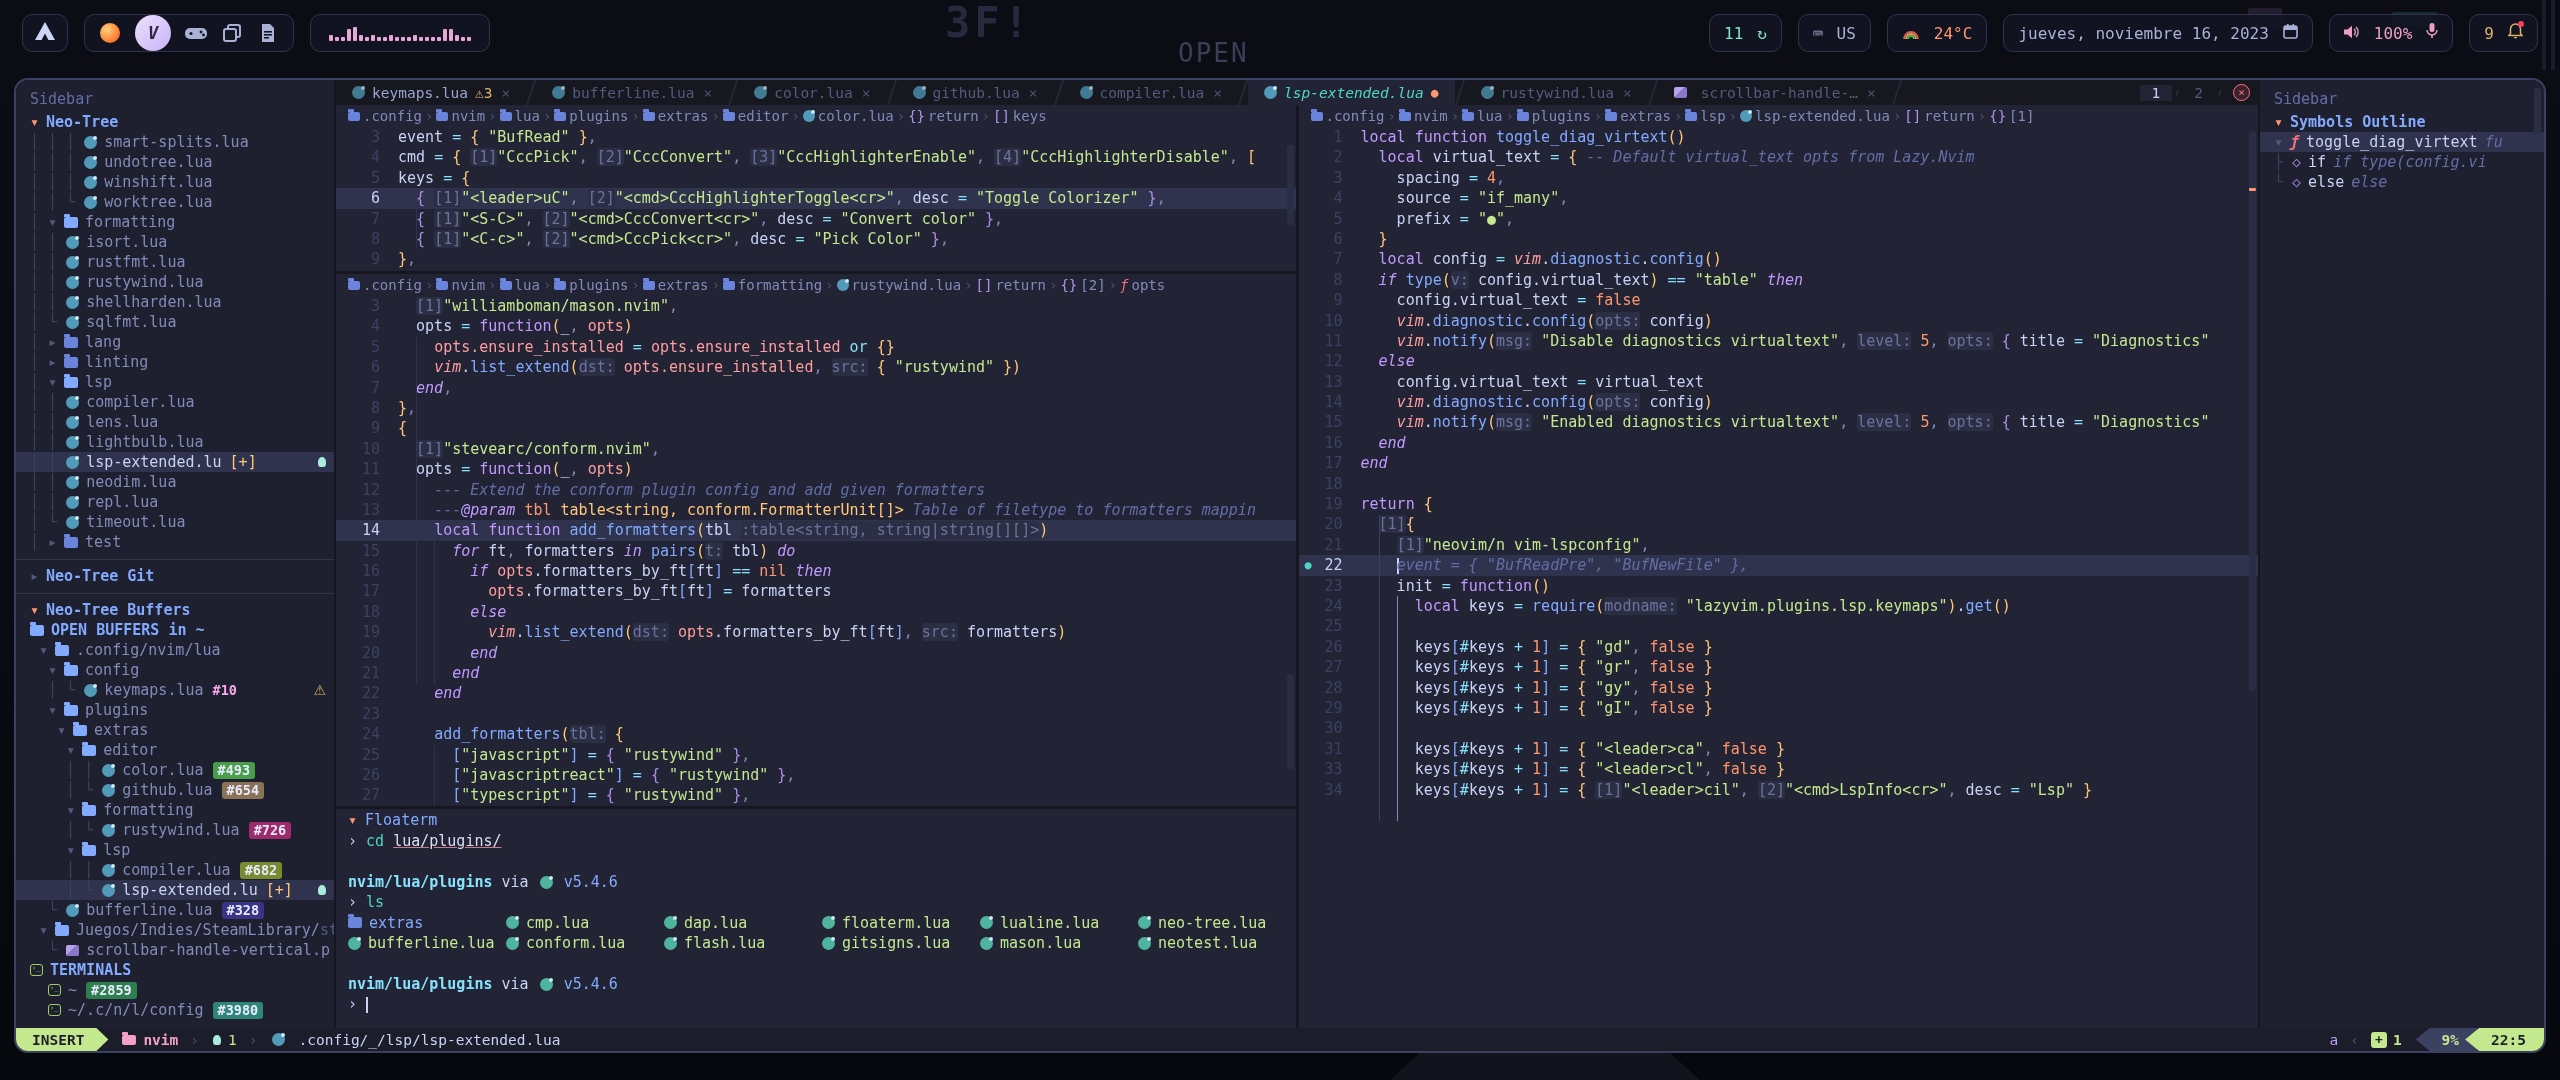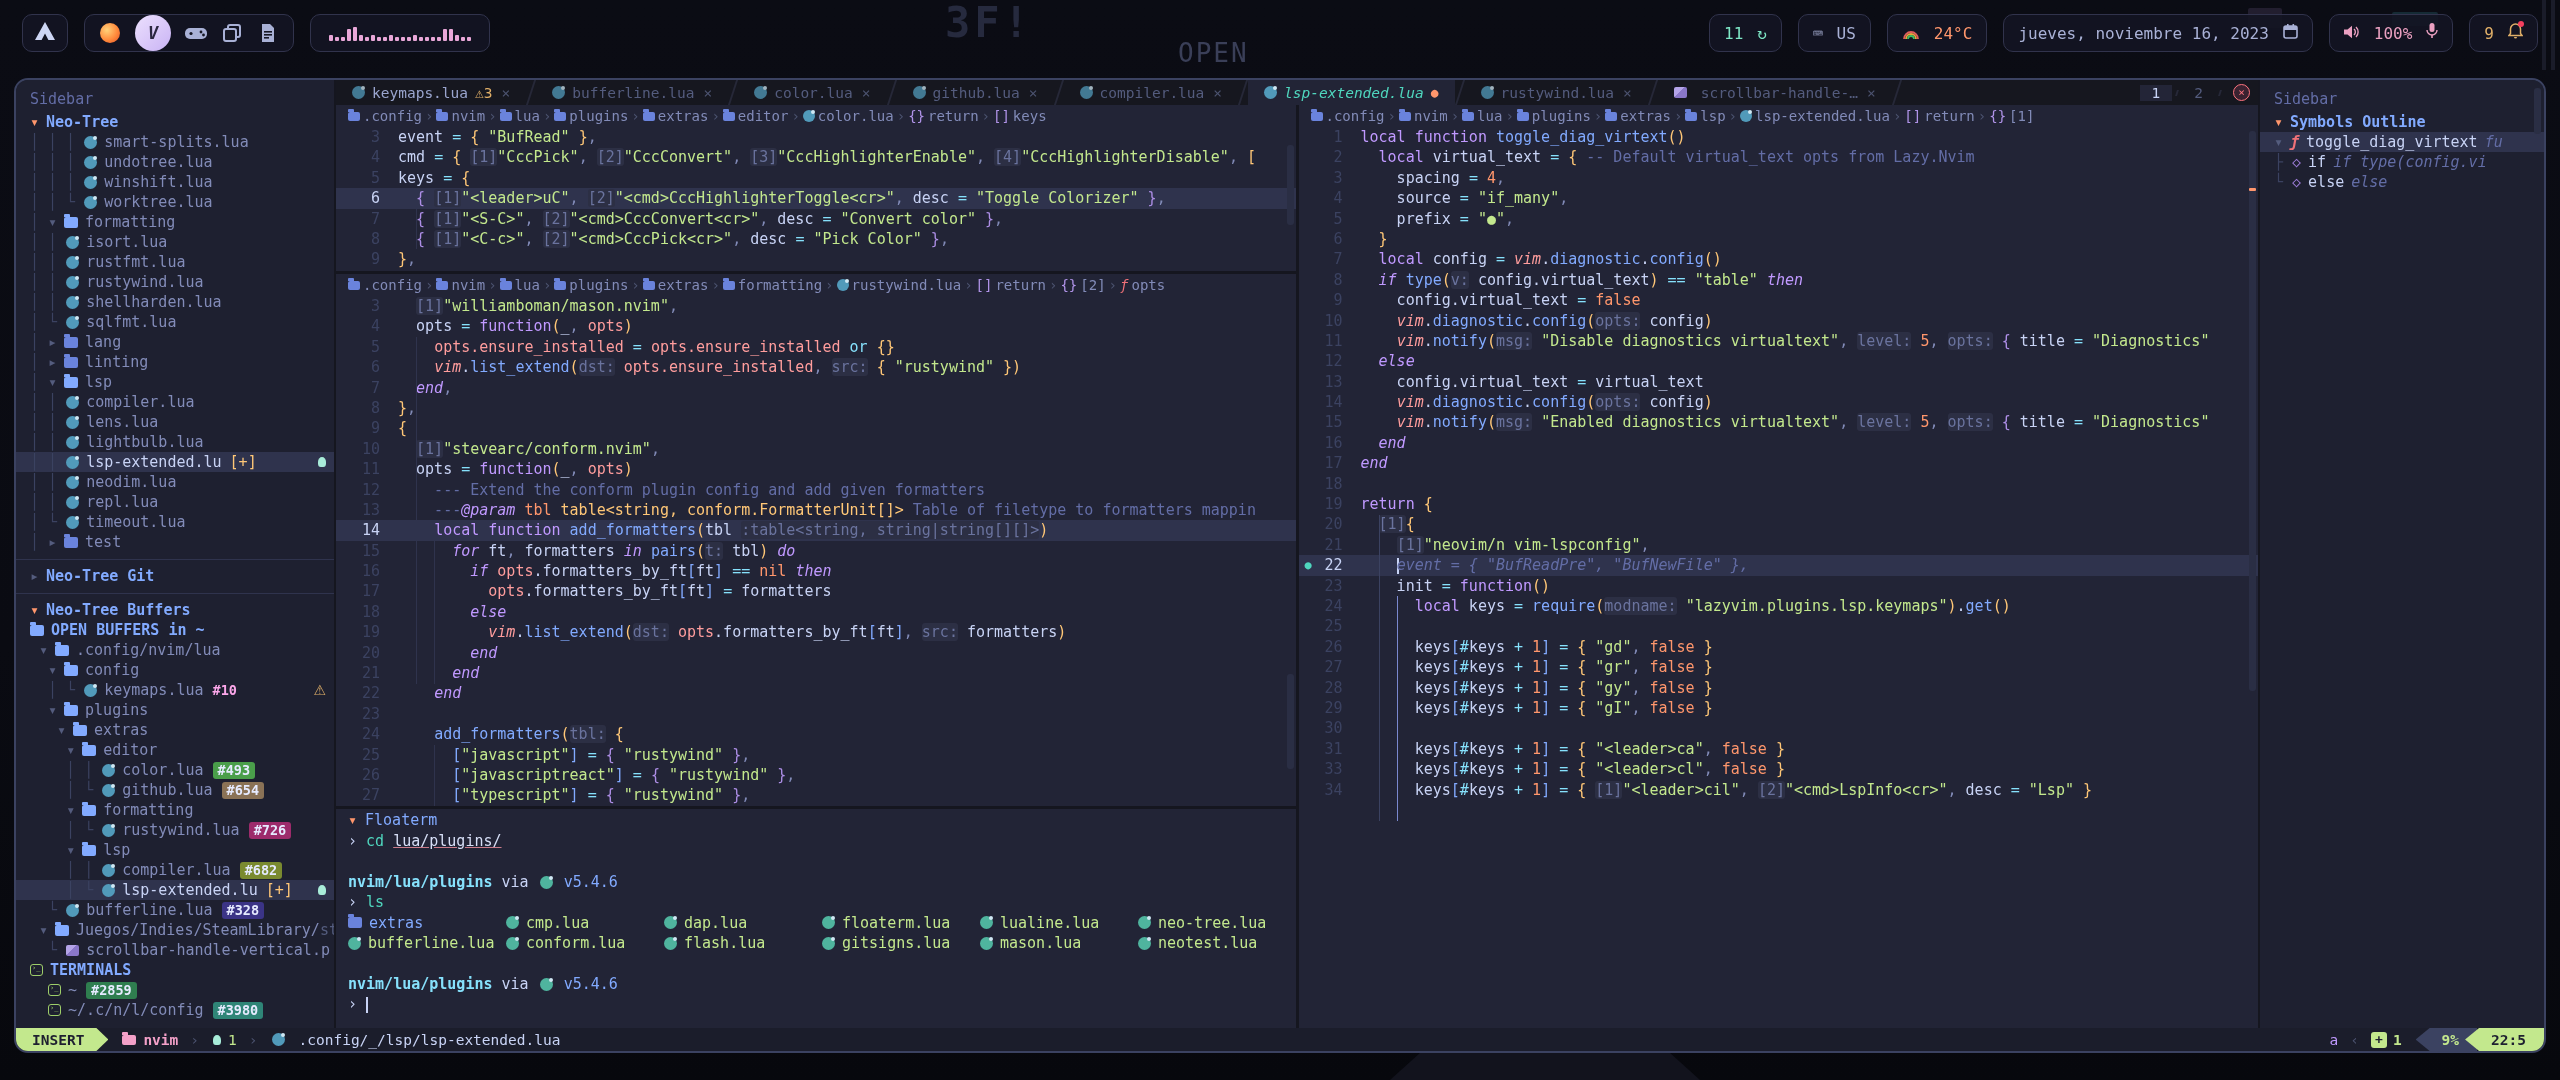--- a/index.html
+++ b/index.html
@@ -120,21 +120,21 @@
   .cl .txt{display:block;margin-left:62px}
   .guide{position:absolute;width:1px;z-index:1}
   .sbar{position:absolute;right:2px;width:7px;border-radius:3px;background:#2a2e44}
   .smark{position:absolute;right:2px;width:7px;height:3px;border-radius:1px}
   .cursor-beam{display:inline-block;width:2px;height:16px;margin-right:-2px;background:var(--fg);vertical-align:middle}
 
   
   .f{color:var(--fg)} .k{color:var(--magenta)} .ki{color:var(--magenta);font-style:italic}
   .fn{color:var(--blue)} .s{color:var(--green)} .n{color:var(--orange)}
   .o{color:var(--cyan)} .y{color:var(--yellow)} .pu{color:#ad8ee6}
-  .b{color:var(--blue)} .c{color:var(--dim);}
+  .b{color:var(--blue)} .c{color:var(--dim);font-style:italic}
   .at{color:var(--magenta);font-style:italic} .t{color:var(--yellow);}
   .pa{color:var(--salmon)} .vii{color:var(--salmon);font-style:italic}
   .pk{color:#828bb8} .dm{color:var(--dim);font-style:italic}
   .h{background:var(--hintbg);color:var(--hint);border-radius:3px}
   .tcmd{color:var(--teal)} .tpath{color:var(--cyan);font-weight:bold}
   .tver{color:var(--blue)} .tu{text-decoration:underline;text-decoration-color:#c97b8a;color:#d7dff7}
 
   
   .floaterm{flex:1;background:var(--bg);position:relative;overflow:hidden}
   .ft-head{height:22px;display:flex;align-items:center;gap:8px;padding-left:12px;font-size:15px}

